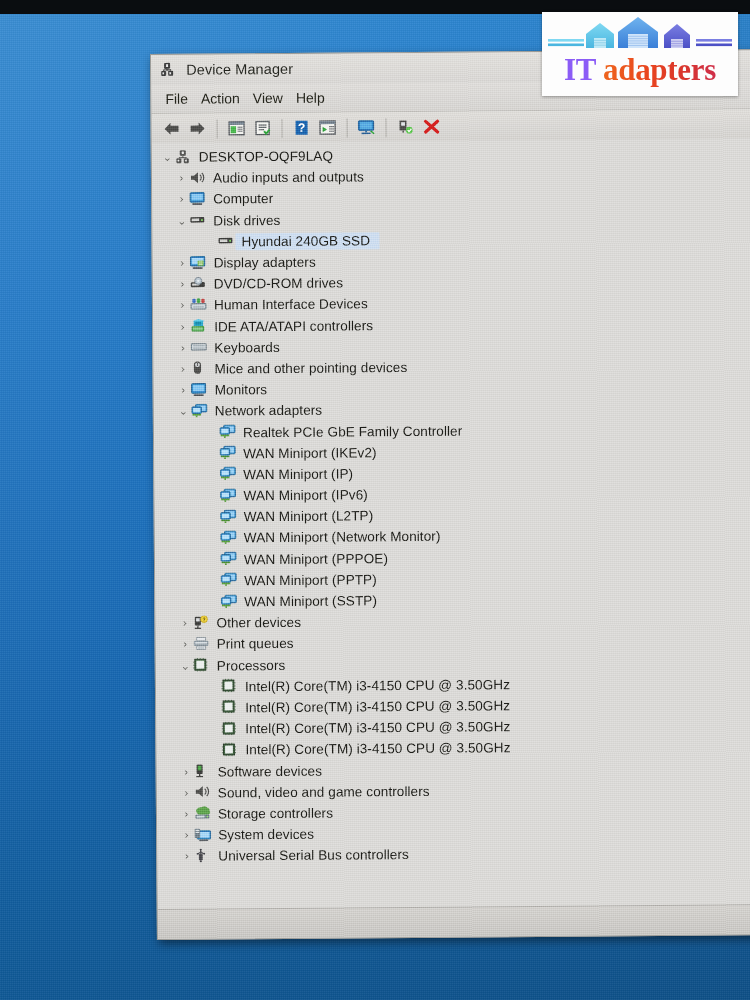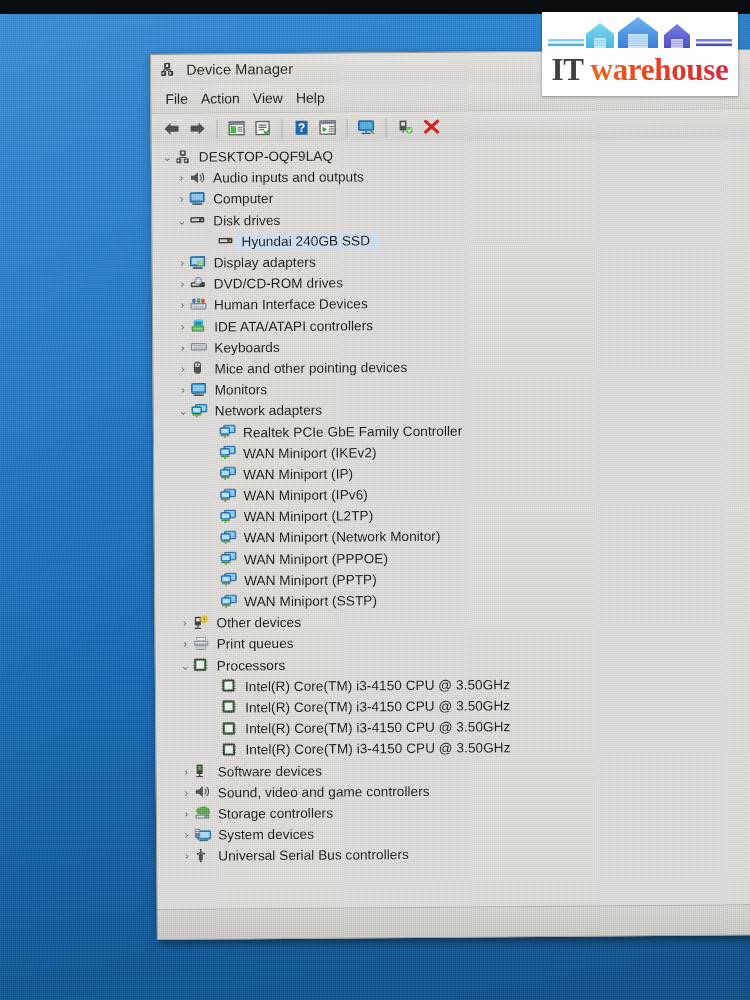--- a/index.html
+++ b/index.html
@@ -104,21 +104,21 @@
     background:#fdfdfd;
     box-shadow:0 1px 3px rgba(0,0,0,.35);
     overflow:hidden;
   }
   #logo .houses{position:relative;height:40px;}
   #logo .word{
     text-align:center;font-family:"Liberation Serif", serif;
     font-weight:bold;font-size:31px;line-height:34px;letter-spacing:-0.3px;
     margin-top:1px;
   }
-  #logo .word .it{color:#404040;}
+  #logo .word .it{color:#8b5cf6;}
   #logo .word .wh{
     background:linear-gradient(90deg,#ef6a1e 0%,#e8441f 45%,#d8352f 75%,#cf2f4a 100%);
     -webkit-background-clip:text;background-clip:text;color:transparent;
   }
 </style>
 </head>
 <body>
 
 <div id="photo">
 
@@ -698,17 +698,17 @@
 
         <path d="M122 36 L122 23 L135 12 L148 23 L148 36 Z" fill="url(#gR)"></path>
         <rect x="129" y="27" width="12" height="9" fill="#cdcef2"></rect>
         <path d="M129 29.3 h12 M129 31.6 h12 M129 33.9 h12" stroke="#9a9ce0" stroke-width="0.9"></path>
 
         <rect x="154" y="27" width="36" height="2.6" fill="#7a7ee2"></rect>
         <rect x="154" y="31.5" width="36" height="2.6" fill="#4c50c6"></rect>
       </svg>
     </div>
     <div class="word">
-      <span class="it">IT</span><span class="wh"> warehouse</span>
+      <span class="it">IT</span><span class="wh"> adapters</span>
     </div>
   </div>
 
 </div>
 
 </body></html>

